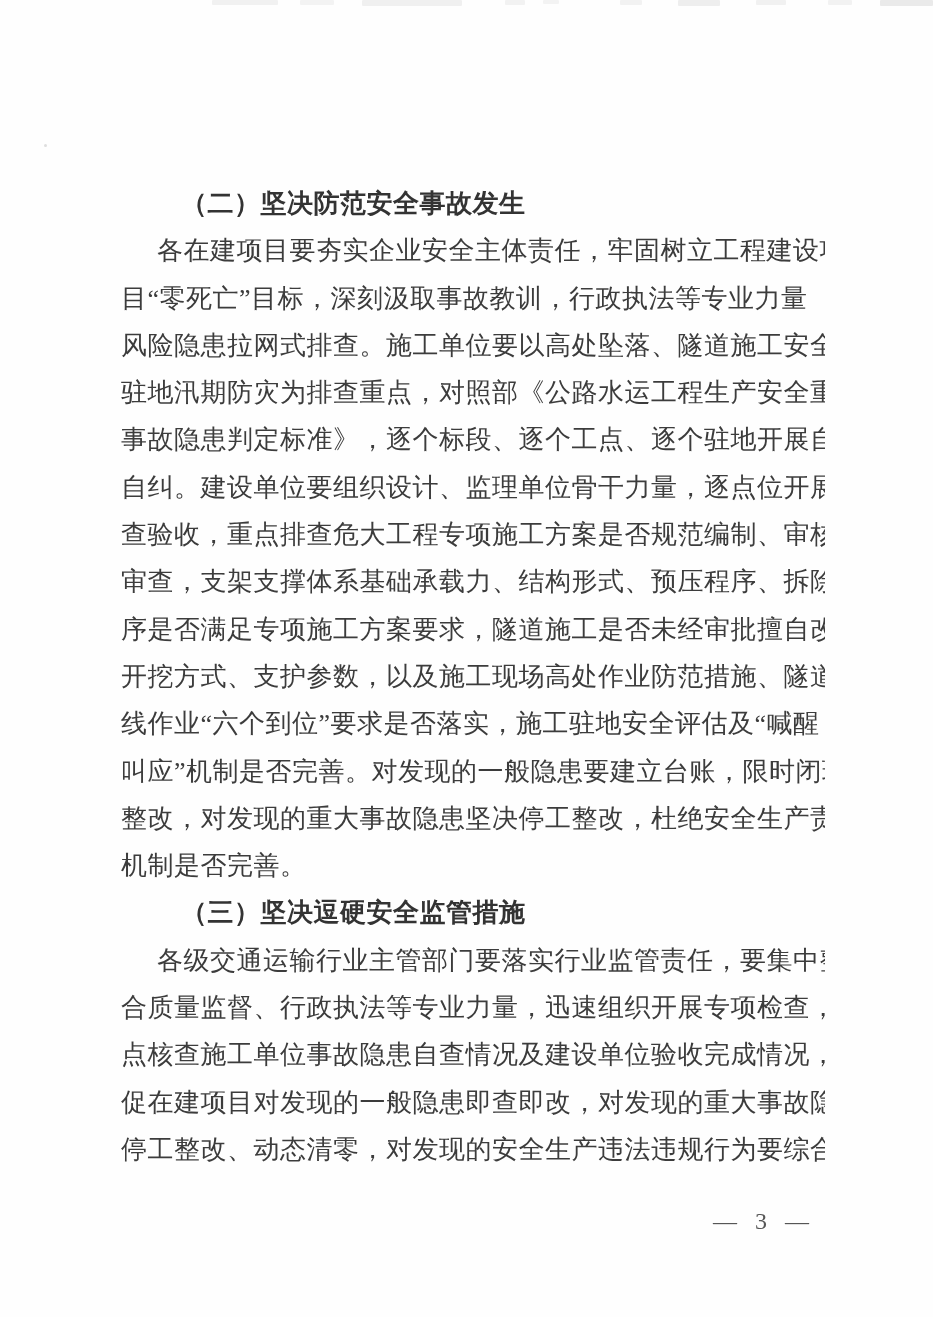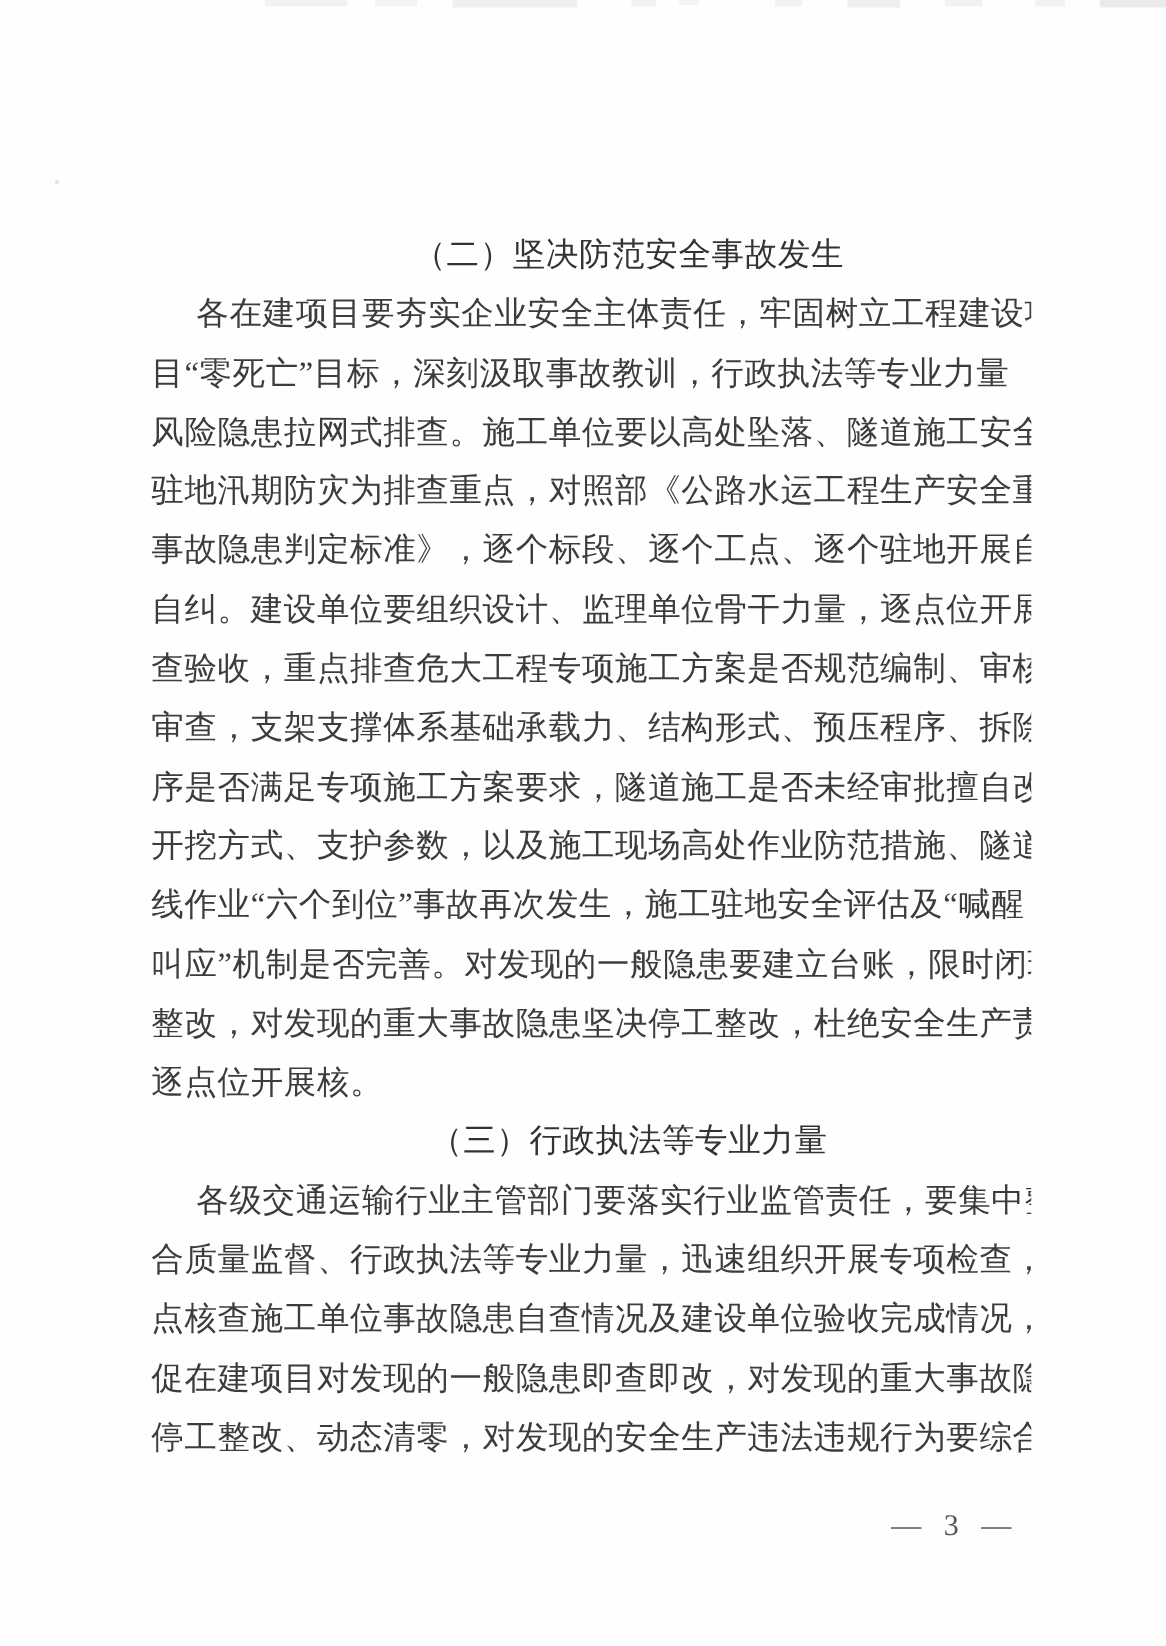--- a/index.html
+++ b/index.html
@@ -41,24 +41,23 @@
   .line {
     height: 47.3px;
     line-height: 47.3px;
     font-size: 26px;
     letter-spacing: 0.5px;
     color: #3c3c3c;
     white-space: nowrap;
     overflow: hidden;
   }
   .line.heading {
-    font-weight: normal;
+    font-weight: bold;
     color: #333333;
     text-indent: 60px;
-    text-align: center;
   }
   .line.first {
     text-indent: 36px;
   }
   .footer {
     position: absolute;
     top: 1208px;
     right: 118px;
     font-size: 24px;
     color: #565656;
@@ -90,26 +89,26 @@
     <div class="line first">各在建项目要夯实企业安全主体责任，牢固树立工程建设项</div>
     <div class="line">目“零死亡”目标，深刻汲取事故教训，行政执法等专业力量</div>
     <div class="line">风险隐患拉网式排查。施工单位要以高处坠落、隧道施工安全、</div>
     <div class="line">驻地汛期防灾为排查重点，对照部《公路水运工程生产安全重大</div>
     <div class="line">事故隐患判定标准》，逐个标段、逐个工点、逐个驻地开展自查</div>
     <div class="line">自纠。建设单位要组织设计、监理单位骨干力量，逐点位开展核</div>
     <div class="line">查验收，重点排查危大工程专项施工方案是否规范编制、审核、</div>
     <div class="line">审查，支架支撑体系基础承载力、结构形式、预压程序、拆除程</div>
     <div class="line">序是否满足专项施工方案要求，隧道施工是否未经审批擅自改变</div>
     <div class="line">开挖方式、支护参数，以及施工现场高处作业防范措施、隧道一</div>
-    <div class="line">线作业“六个到位”事故再次发生，施工驻地安全评估及“喊醒</div>
+    <div class="line">线作业“六个到位”要求是否落实，施工驻地安全评估及“喊醒</div>
     <div class="line">叫应”机制是否完善。对发现的一般隐患要建立台账，限时闭环</div>
     <div class="line">整改，对发现的重大事故隐患坚决停工整改，杜绝安全生产责任</div>
-    <div class="line">逐点位开展核。</div>
+    <div class="line">机制是否完善。</div>
 
-    <div class="line heading">（三）行政执法等专业力量</div>
+    <div class="line heading">（三）坚决逗硬安全监管措施</div>
 
     <div class="line first">各级交通运输行业主管部门要落实行业监管责任，要集中整</div>
     <div class="line">合质量监督、行政执法等专业力量，迅速组织开展专项检查，重</div>
     <div class="line">点核查施工单位事故隐患自查情况及建设单位验收完成情况，督</div>
     <div class="line">促在建项目对发现的一般隐患即查即改，对发现的重大事故隐患</div>
     <div class="line">停工整改、动态清零，对发现的安全生产违法违规行为要综合运</div>
 
   </div>
 
   <div class="footer">— 3 —</div>

